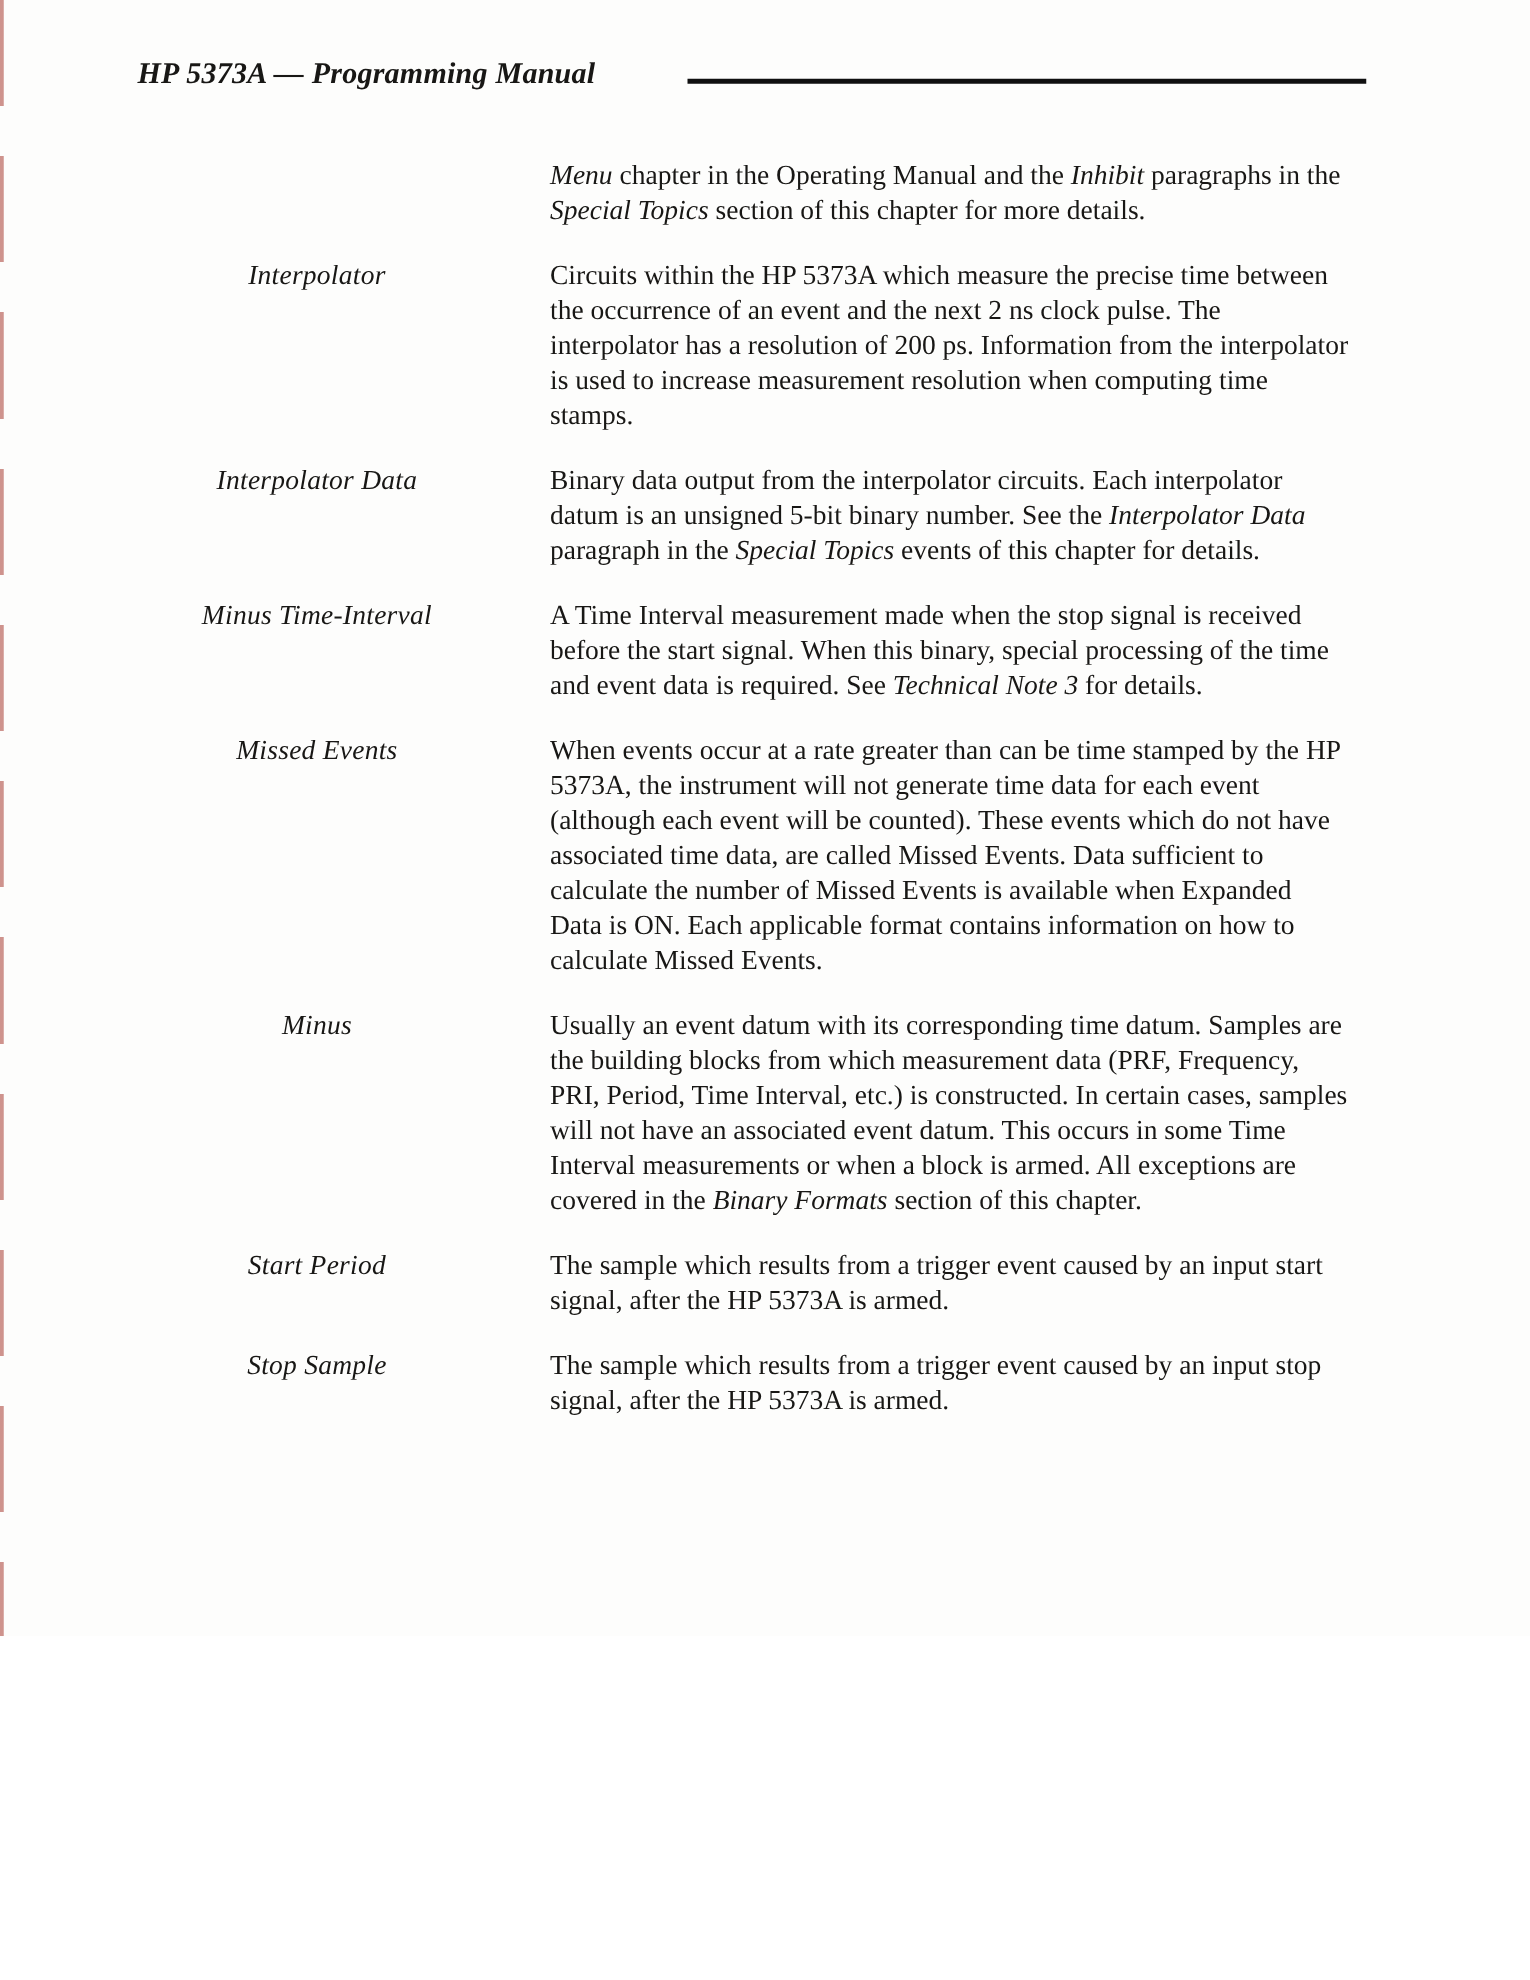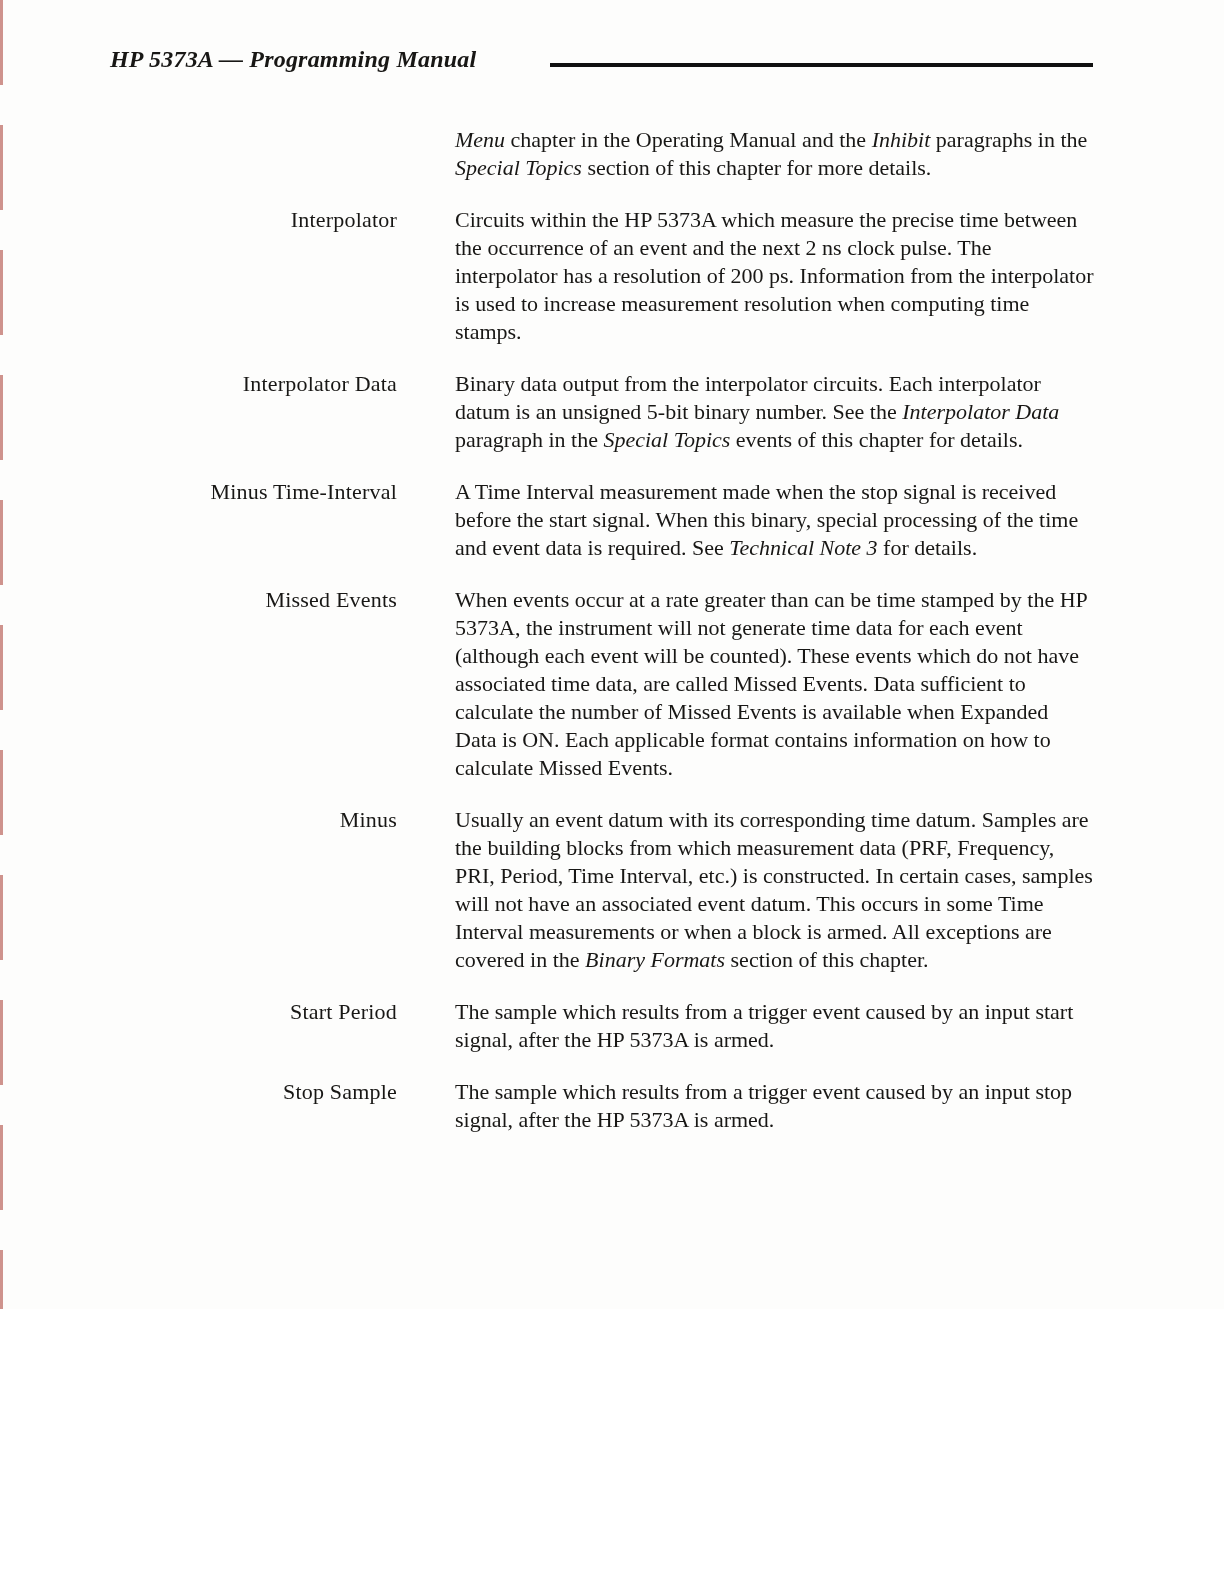--- a/index.html
+++ b/index.html
@@ -55,25 +55,26 @@
     position: absolute;
     left: 110px;
     top: 126px;
     width: 990px;
     font-size: 22px;
     line-height: 28px;
   }
   .entry {
     display: grid;
     grid-template-columns: 287px 640px;
-    column-gap: 58px;
+    column-gap: 43px;
     margin-bottom: 24px;
   }
   .term {
-    text-align: right;
+    text-align: center;
+    font-style: italic;
     letter-spacing: 0.2px;
   }
   .definition {
     text-align: left;
   }
   .definition .it {
     font-style: italic;
   }
   .footer-page-number {
     position: absolute;

